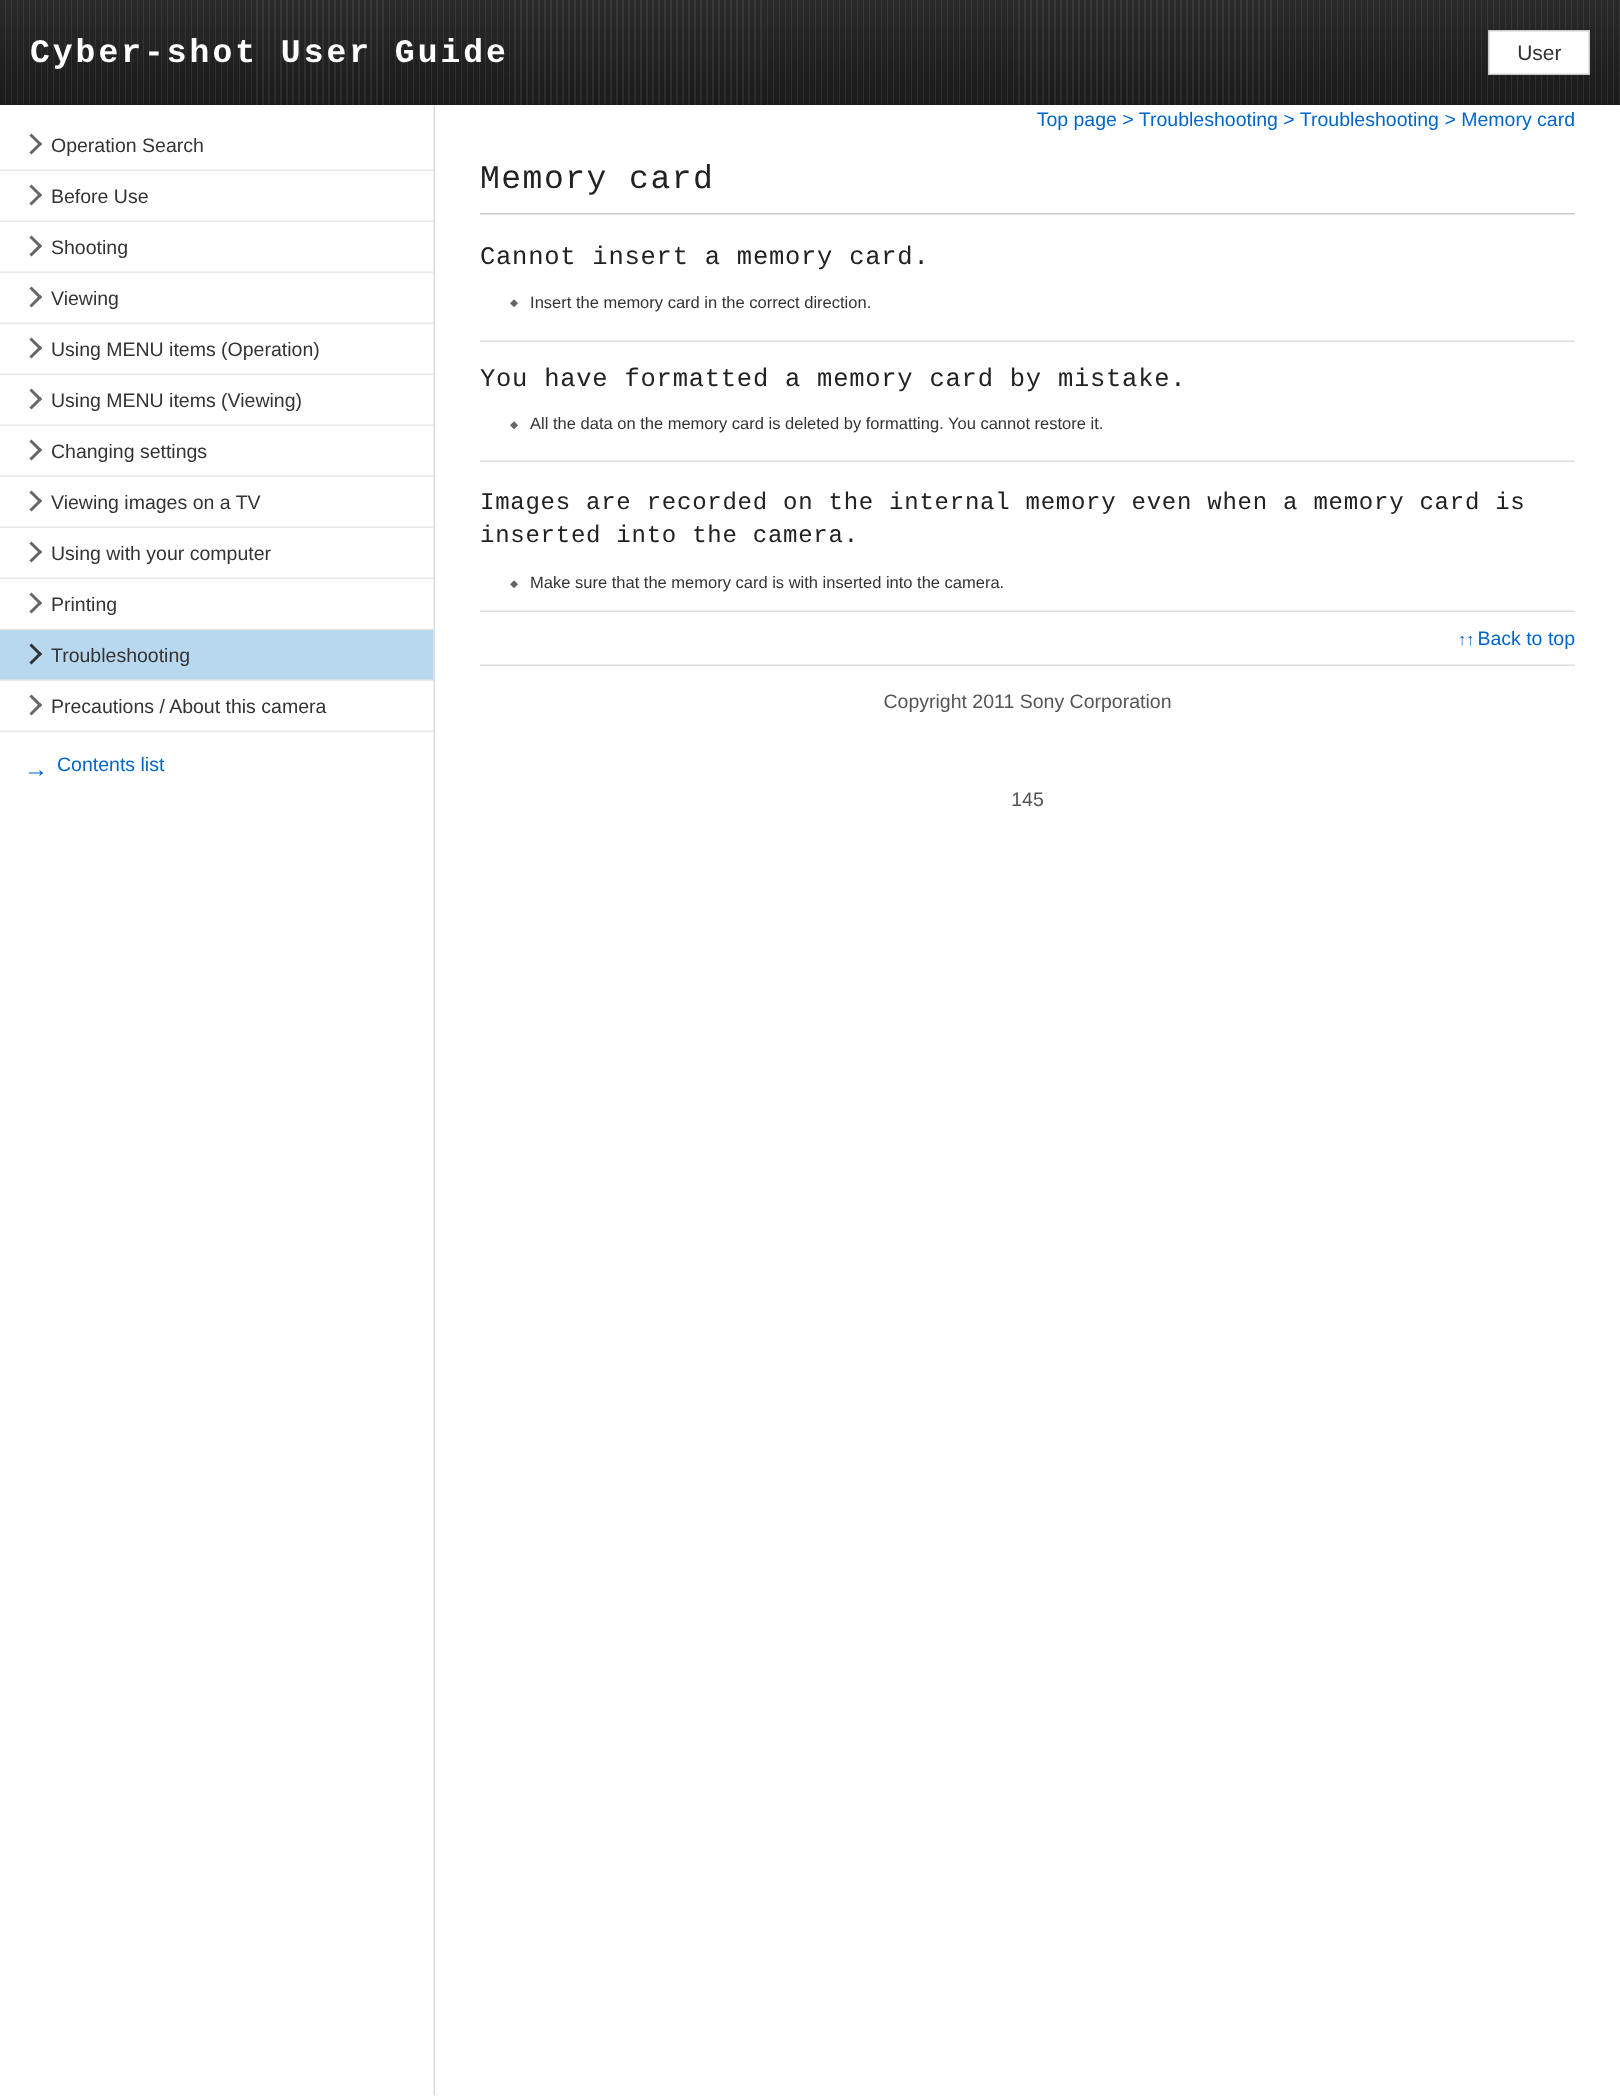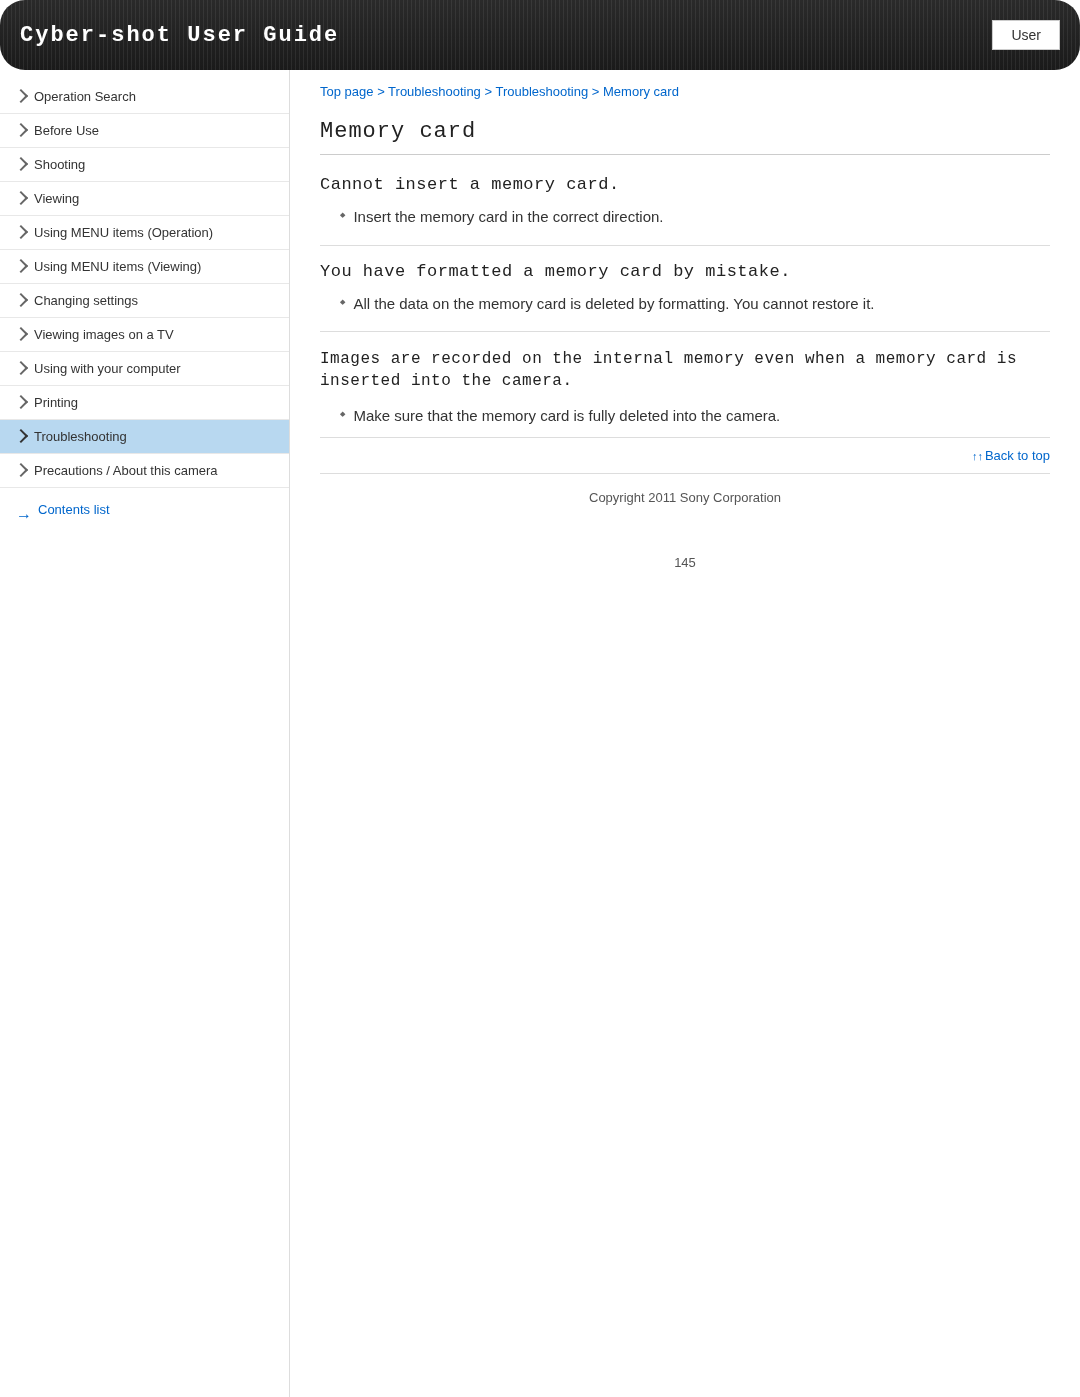--- a/index.html
+++ b/index.html
@@ -16,21 +16,20 @@
     .header {
       background: linear-gradient(to bottom, #2a2a2a, #1a1a1a);
       padding: 0;
       height: 70px;
       display: flex;
       align-items: center;
       justify-content: space-between;
       padding: 0 20px;
       position: relative;
       overflow: hidden;
-      border-radius: 25px;
     }
     .header::before {
       content: '';
       position: absolute;
       top: 0; left: 0; right: 0; bottom: 0;
       background: repeating-linear-gradient(
         90deg,
         transparent,
         transparent 3px,
         rgba(255,255,255,0.07) 3px,
@@ -122,21 +121,22 @@
     }
 
     
     .content-area {
       flex: 1;
       padding: 0 30px 30px 30px;
     }
 
     
     .breadcrumb {
-      padding: 14px 0 10px 0;
+      text-align: right;
+      padding: 2px 0 10px 0;
       font-size: 13px;
       color: #0066cc;
       border-bottom: none;
     }
     .breadcrumb a {
       color: #0066cc;
       text-decoration: none;
       cursor: pointer;
     }
     .breadcrumb span { color: #0066cc; }
@@ -167,21 +167,21 @@
       font-family: 'Courier New', monospace;
       font-weight: normal;
       color: #222;
       margin-bottom: 12px;
       letter-spacing: 0.5px;
     }
     .section-item {
       display: flex;
       align-items: flex-start;
       padding-left: 20px;
-      font-size: 15px;
+      font-size: 11px;
       color: #333;
       line-height: 1.5;
     }
     .section-item::before {
       content: '◆';
       font-size: 7px;
       color: #666;
       margin-right: 8px;
       margin-top: 4px;
       flex-shrink: 0;
@@ -328,21 +328,21 @@
     <div class="section">
       <h2 class="section-title">You have formatted a memory card by mistake.</h2>
       <div class="section-item">
         <span>All the data on the memory card is deleted by formatting. You cannot restore it.</span>
       </div>
     </div>
 
     <div class="section section-last">
       <h2 class="section-multi-title">Images are recorded on the internal memory even when a memory card is inserted into the camera.</h2>
       <div class="section-item">
-        <span>Make sure that the memory card is fully deleted into the camera.</span>
+        <span>Make sure that the memory card is with inserted into the camera.</span>
       </div>
     </div>
 
     <div class="back-to-top">
       <a>
         <span class="back-to-top-icon">↑↑</span><span>Back to top</span>
       </a>
     </div>
 
     <div class="footer">

